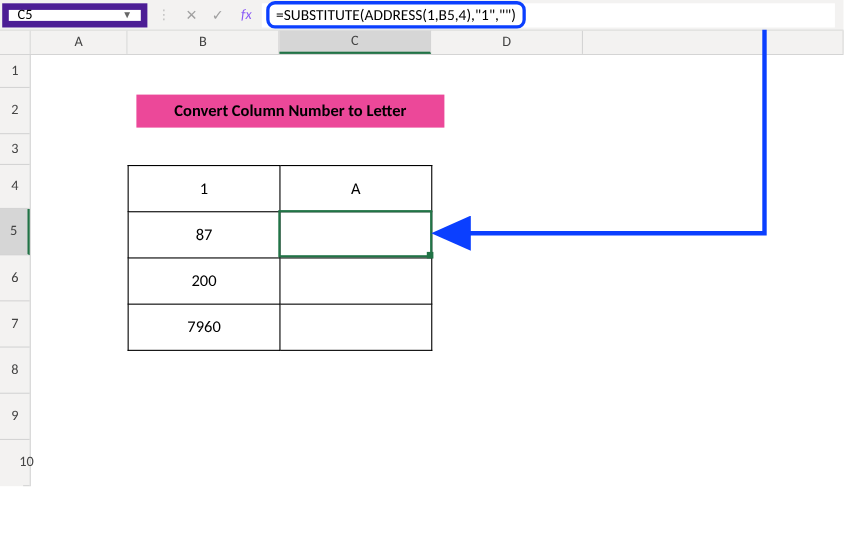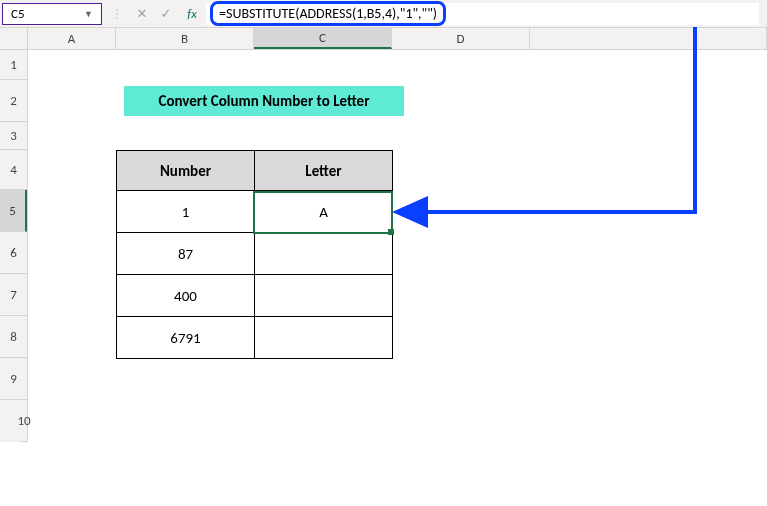--- a/index.html
+++ b/index.html
@@ -18,24 +18,24 @@
     }
     .top-bar {
       height: 28px;
       background: #f3f2f1;
       border-bottom: 1px solid #d4d4d4;
       display: flex;
       align-items: center;
       padding: 2px;
     }
     .name-box {
-      width: 100px;
+      width: 132px;
       height: 22px;
       background: #fff;
-      border: 1px solid #4c1d95;
+      border: 6px solid #4c1d95;
       display: flex;
       align-items: center;
       padding: 0 8px;
       font-size: 13px;
       margin-right: 2px;
     }
     .name-box-arrow {
       margin-left: auto;
       font-size: 9px;
       color: #666;
@@ -56,21 +56,21 @@
       color: #a0a0a0;
       font-size: 13px;
     }
     .fx-icon {
       width: 28px;
       display: flex;
       align-items: center;
       justify-content: center;
       font-style: italic;
       font-size: 13px;
-      color: #0f766e;
+      color: #8b5cf6;
     }
     .formula-bar {
       flex: 1;
       height: 22px;
       background: #fff;
       display: flex;
       align-items: center;
       padding: 0 4px;
       margin-right: 6px;
     }
@@ -145,21 +145,21 @@
     .cells {
       position: relative;
       flex: 1;
     }
     .title-box {
       position: absolute;
       left: 96px;
       top: 36px;
       width: 280px;
       height: 30px;
-      background: #5eead4;
+      background: #ec4899;
       display: flex;
       align-items: center;
       justify-content: center;
       font-weight: bold;
       font-size: 15px;
     }
     .data-table {
       position: absolute;
       left: 88px;
       top: 100px;
@@ -244,38 +244,34 @@
     <div class="row-header rh6">6</div>
     <div class="row-header rh7">7</div>
     <div class="row-header rh8">8</div>
     <div class="row-header rh9">9</div>
     <div class="row-header rh10">10</div>
   </div>
   <div class="cells">
     <div class="title-box">Convert Column Number to Letter</div>
     <table class="data-table">
       <tbody>
-          <tr>
-        <th>Number</th>
-        <th>Letter</th>
-      </tr>
       <tr>
         <td class="data-cell">1</td>
         <td class="data-cell">A</td>
       </tr>
       <tr>
         <td class="data-cell">87</td>
         <td class="data-cell"></td>
       </tr>
       <tr>
-        <td class="data-cell">400</td>
+        <td class="data-cell">200</td>
         <td class="data-cell"></td>
       </tr>
       <tr>
-        <td class="data-cell">6791</td>
+        <td class="data-cell">7960</td>
         <td class="data-cell"></td>
       </tr>
     </tbody>
       </table>
     <div class="selection-box">
       <div class="fill-handle"></div>
     </div>
   </div>
 </div>
 

